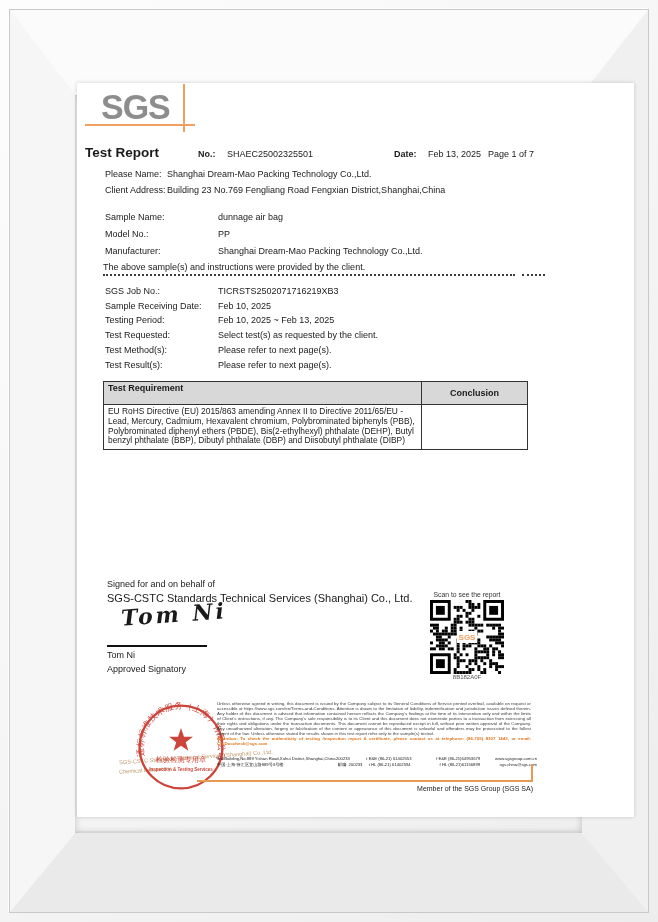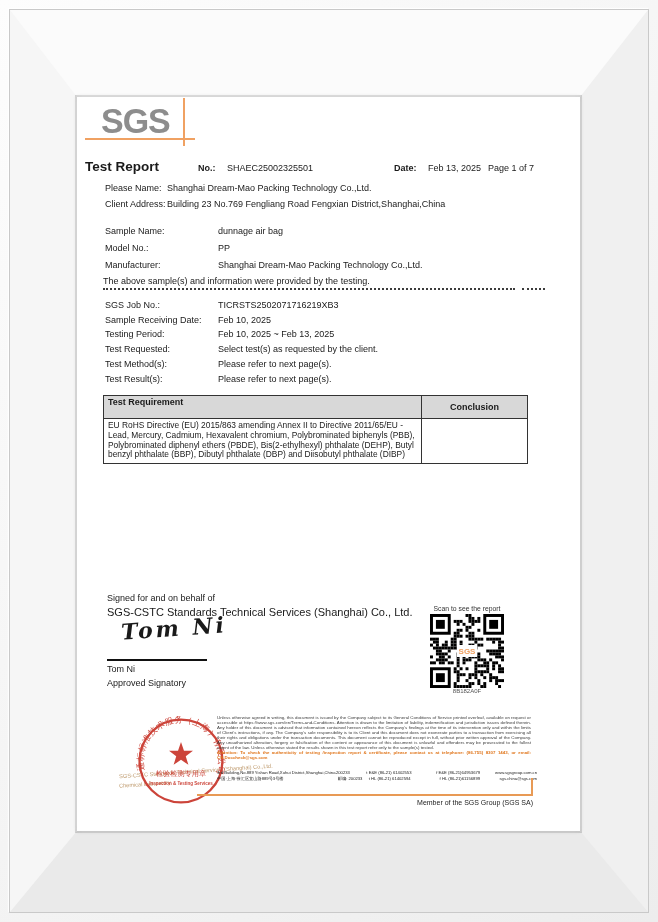--- a/index.html
+++ b/index.html
@@ -11,21 +11,21 @@
   
   .frame-outer{position:absolute;inset:0;background:linear-gradient(135deg,#fdfdfd 0%,#f3f3f3 60%,#ededed 100%);}
   .frame-groove{position:absolute;inset:9px;border:1px solid #c9c9c9;
     box-shadow:inset 1px 1px 3px rgba(0,0,0,.18),-1px -1px 1px rgba(255,255,255,.9);}
   .frame-face{position:absolute;inset:10px;box-sizing:border-box;
     border-style:solid;border-width:87px 68px 81px 67px;
     border-color:#fbfbfb #f0f0f0 #eaeaea #f6f6f6;}
   .opening-shadow{position:absolute;left:75px;top:95px;width:507px;height:738px;
     box-shadow:inset 0 0 7px rgba(0,0,0,.22);}
   
-  .document{position:absolute;left:77px;top:97px;width:503px;height:734px;background:#ffffff;
+  .document{position:absolute;left:77px;top:83px;width:557px;height:734px;background:#ffffff;
     box-shadow:0 0 4px rgba(0,0,0,.18);color:#1a1a1a;}
   .abs{position:absolute;}
   
   .logo-text{left:24px;top:6px;font-size:34px;font-weight:bold;color:#8d8d8d;letter-spacing:-1px;line-height:1;transform:scaleY(1.05);}
   .logo-hline{left:8px;top:41px;width:110px;height:2px;background:#f0a162;}
   .logo-vline{left:106px;top:1px;width:2px;height:48px;background:#f0a162;}
   
   .title{left:8px;top:62px;font-size:13.5px;font-weight:bold;}
   .h9{font-size:9px;}
   .bold{font-weight:bold;}
@@ -120,21 +120,21 @@
     <span class="val">dunnage air bag</span>
   </div>
   <div class="row info-row" style="left:0;top:146px;width:503px;">
     <span class="lbl">Model No.:</span>
     <span class="val">PP</span>
   </div>
   <div class="row info-row" style="left:0;top:163px;width:503px;">
     <span class="lbl">Manufacturer:</span>
     <span class="val">Shanghai Dream-Mao Packing Technology Co.,Ltd.</span>
   </div>
-  <div class="abs note-line">The above sample(s) and information were provided by the testing.</div>
+  <div class="abs note-line">The above sample(s) and instructions were provided by the client.</div>
   <div class="dot-seg" style="left:26px;width:412px;"></div>
   <div class="dot-seg" style="left:445px;width:23px;"></div>
 
   <div class="row info-row" style="left:0;top:203px;width:503px;">
     <span class="lbl">SGS Job No.:</span>
     <span class="val">TICRSTS2502071716219XB3</span>
   </div>
   <div class="row info-row" style="left:0;top:218px;width:503px;">
     <span class="lbl">Sample Receiving Date:</span>
     <span class="val">Feb 10, 2025</span>

